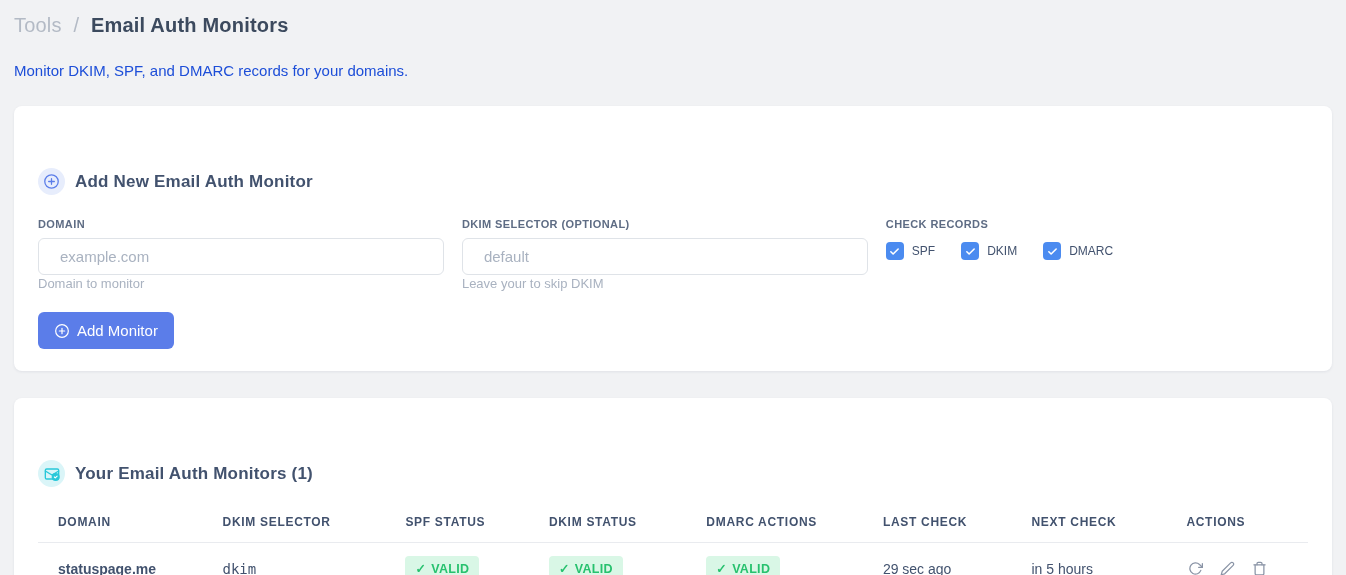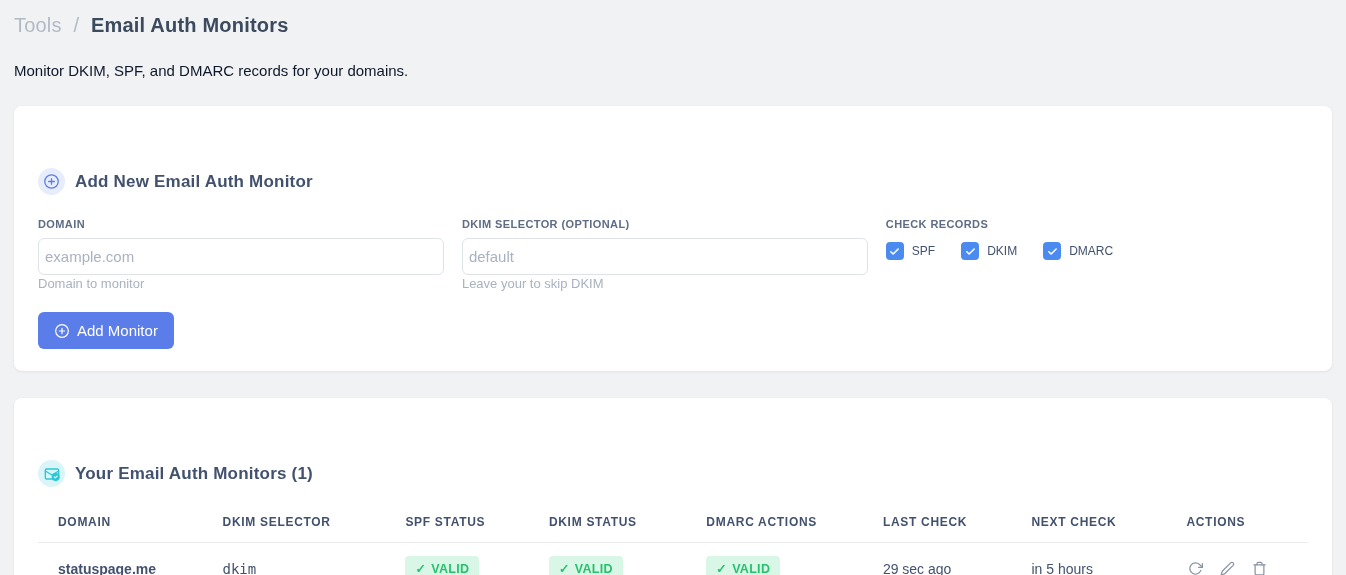--- a/index.html
+++ b/index.html
@@ -10,21 +10,21 @@
     color: #42526e;
     overflow: hidden;
   }
   .page { padding: 10px 14px; }
 
   
   .breadcrumb { font-size: 20px; font-weight: 700; letter-spacing: .2px; padding: 4px 0 0 0; }
   .crumb-muted { color: #b3bac5; font-weight: 400; cursor: pointer; }
   .crumb-sep { color: #b3bac5; font-weight: 400; margin: 0 6px; }
   .crumb-current { color: #3c4a5e; }
-  .subtitle { margin-top: 25px; font-size: 15px; color: #0f172a; }
+  .subtitle { margin-top: 25px; font-size: 15px; color: #1d4ed8; }
 
   
   .card {
     background: #ffffff;
     border-radius: 8px;
     box-shadow: 0 1px 3px rgba(23,43,77,.08);
     margin-top: 27px;
     padding: 22px 24px;
   }
   .card-head { display: flex; align-items: center; gap: 10px; margin-top: 40px; }
@@ -46,21 +46,21 @@
   }
   .field-label {
     display: block;
     font-size: 11px; font-weight: 600;
     color: #5e6c84; letter-spacing: .4px;
     margin-bottom: 8px;
   }
   .text-input {
     width: 100%; height: 37px;
     border: 1px solid #dfe3e8; border-radius: 6px;
-    padding: 0 6px;
+    padding: 0 21px;
     font-family: "Liberation Sans", sans-serif;
     font-size: 15px; color: #42526e;
     outline: none; background: #fff;
   }
   .text-input::placeholder { color: #a9b2c0; }
   .helper { margin-top: 1px; font-size: 13px; color: #a9b2c0; }
 
   .check-row { display: flex; align-items: center; gap: 26px; margin-top: 12px; }
   .check-item { display: inline-flex; align-items: center; gap: 8px; cursor: pointer; }
   .checkbox {

